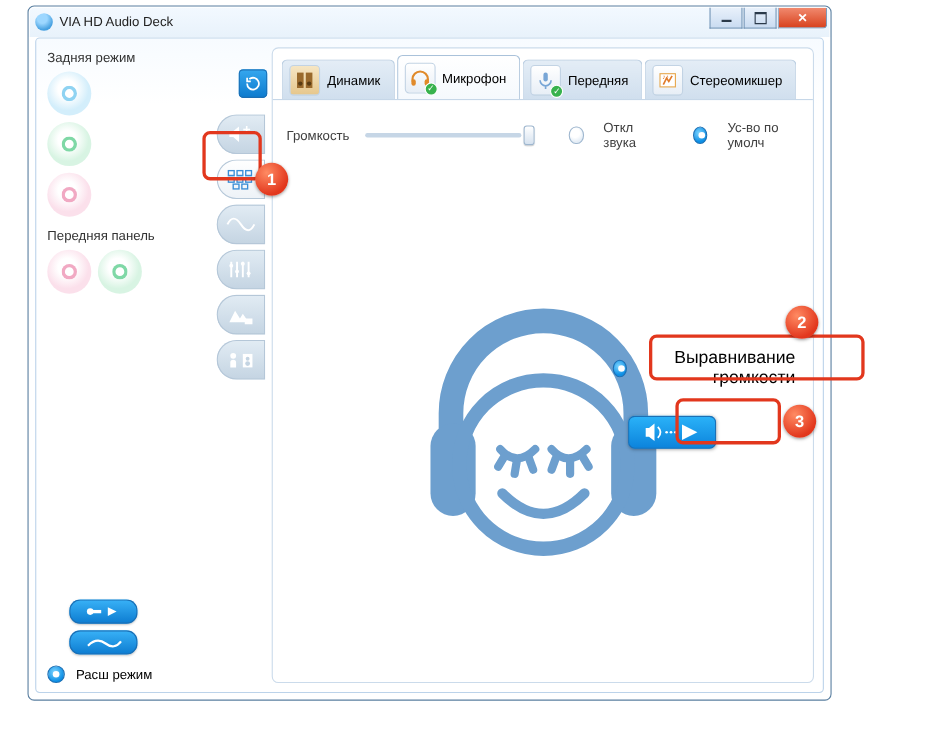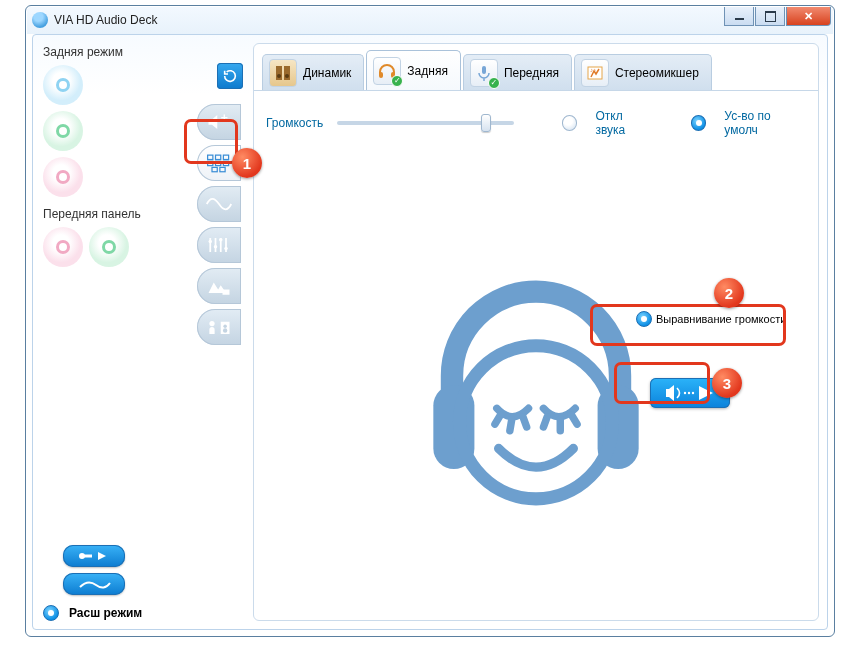--- a/index.html
+++ b/index.html
@@ -1,20 +1,20 @@
 <!DOCTYPE html>
 <html><head>
 <meta charset="utf-8">
 <style>
   * { box-sizing: border-box; margin: 0; padding: 0; font-family: "Segoe UI", Tahoma, sans-serif; user-select: none; }
   body { background: #fff; width: 863px; height: 663px; overflow: hidden; }
 
   
   .window {
-    position: absolute; left: 25px; top: 5px; width: 810px; height: 632px;
+    position: absolute; left: 25px; top: 5px; width: 731px; height: 632px;
     border: 1px solid #5a7fa0; border-radius: 6px;
     background: linear-gradient(#f3f9ff, #e8f2fb 28px, #fff 28px);
     box-shadow: 0 0 0 1px #fff inset;
   }
   .titlebar { height: 28px; display: flex; align-items: center; padding: 0 6px; position: relative; }
   .titlebar .app-icon {
     width: 16px; height: 16px; margin-right: 6px;
     background: radial-gradient(circle at 40% 30%, #9dd7ff 30%, #46a0e0 70%);
     border-radius: 50%;
   }
@@ -55,21 +55,21 @@
 
   .pill-stack { display: flex; flex-direction: column; gap: 6px; margin-bottom: 10px; }
   .pill {
     width: 62px; height: 22px; border-radius: 10px; margin-left: 20px;
     background: linear-gradient(#39b2f7, #0c7bd0);
     box-shadow: inset 0 0 0 1px #1c6fb4, 0 1px 2px rgba(0,0,0,.25);
     display: flex; align-items: center; justify-content: center; color: #fff;
   }
   .pill svg { width: 40px; height: 14px; }
 
-  .mode-row { display: flex; align-items: center; gap: 6px; font-size: 12px; font-weight: bold; }
+  .mode-row { display: flex; align-items: center; gap: 6px; font-size: 12px; }
 
   
   .tool-col {
     position: absolute; left: 164px; top: 28px; width: 48px;
     display: flex; flex-direction: column; gap: 5px; z-index: 5;
   }
   .refresh-btn {
     width: 26px; height: 26px; align-self: flex-end; margin-right: 2px; margin-bottom: 10px;
     border-radius: 4px; background: linear-gradient(#36a8ef, #0d7acd);
     color: #fff; display: flex; align-items: center; justify-content: center;
@@ -110,21 +110,21 @@
   .tab-ico.speaker { background: linear-gradient(#f6e6c4, #e6c78c); }
   .tab-ico .badge {
     position: absolute; right: -3px; bottom: -3px; width: 12px; height: 12px; border-radius: 50%;
     background: #37b24d; border: 1px solid #fff; color: #fff; font-size: 8px;
     display: flex; align-items: center; justify-content: center;
   }
 
   .tab-sep { height: 1px; background: #c6d7e8; margin: 0 -8px 12px; }
 
   .vol-row {
-    display: flex; align-items: center; gap: 14px; font-size: 12px; color: #0369a1;
+    display: flex; align-items: center; gap: 14px; font-size: 12px; color: #404040;
     margin: 6px 4px 20px 4px;
   }
   .slider-track {
     position: relative; width: 180px; height: 4px; background: #c6d6e6; border-radius: 2px;
   }
   .slider-thumb {
     position: absolute; top: -7px; left: 144px; width: 10px; height: 18px;
     background: linear-gradient(#fff, #d6e2ef); border: 1px solid #9fb7cf; border-radius: 3px;
     box-shadow: 0 1px 1px rgba(0,0,0,.2);
   }
@@ -143,22 +143,22 @@
     background: #fff;
   }
 
   .illus-wrap {
     flex: 1; display: flex; align-items: center; justify-content: center; position: relative;
   }
   .illus-wrap svg { width: 280px; height: 280px; }
 
   
   .opt-box {
-    position: absolute; right: 6px; top: 256px; width: 186px; height: 38px;
-    display: flex; align-items: center; padding: 0 10px; font-size: 11px;
+    position: absolute; right: 6px; top: 272px; width: 186px; height: 38px;
+    display: flex; align-items: center; padding: 0 10px; font-size: 16px; text-align: right;
   }
   .play-box {
     position: absolute; right: 88px; top: 334px;
   }
   .play-btn {
     width: 80px; height: 30px; border-radius: 6px;
     background: linear-gradient(#2bb3f9, #0b82db);
     box-shadow: inset 0 0 0 1px #1c6fb4, 0 1px 3px rgba(0,0,0,.3);
     display: flex; align-items: center; justify-content: center; color: #fff;
   }
@@ -326,21 +326,21 @@
         </div>
         <div class="dev-tab active">
           <span class="tab-ico">
             <svg width="20" height="20" viewBox="0 0 20 20">
                 <path d="M3 13v-2a7 7 0 0 1 14 0v2" fill="none" stroke="#e08a2a" stroke-width="2"></path>
                 <rect x="2" y="11" width="4" height="6" rx="2" fill="#e08a2a"></rect>
                 <rect x="14" y="11" width="4" height="6" rx="2" fill="#e08a2a"></rect>
               </svg>
             <span class="badge">✓</span>
           </span>
-          <span>Задняя</span>
+          <span>Микрофон</span>
         </div>
         <div class="dev-tab">
           <span class="tab-ico">
             <svg width="18" height="18" viewBox="0 0 18 18">
                 <rect x="7" y="2" width="4" height="8" rx="2" fill="#78a6d6"></rect>
                 <path d="M4 9a5 5 0 0 0 10 0M9 14v3" fill="none" stroke="#78a6d6" stroke-width="1.5"></path>
               </svg>
             <span class="badge">✓</span>
           </span>
           <span>Передняя</span>

